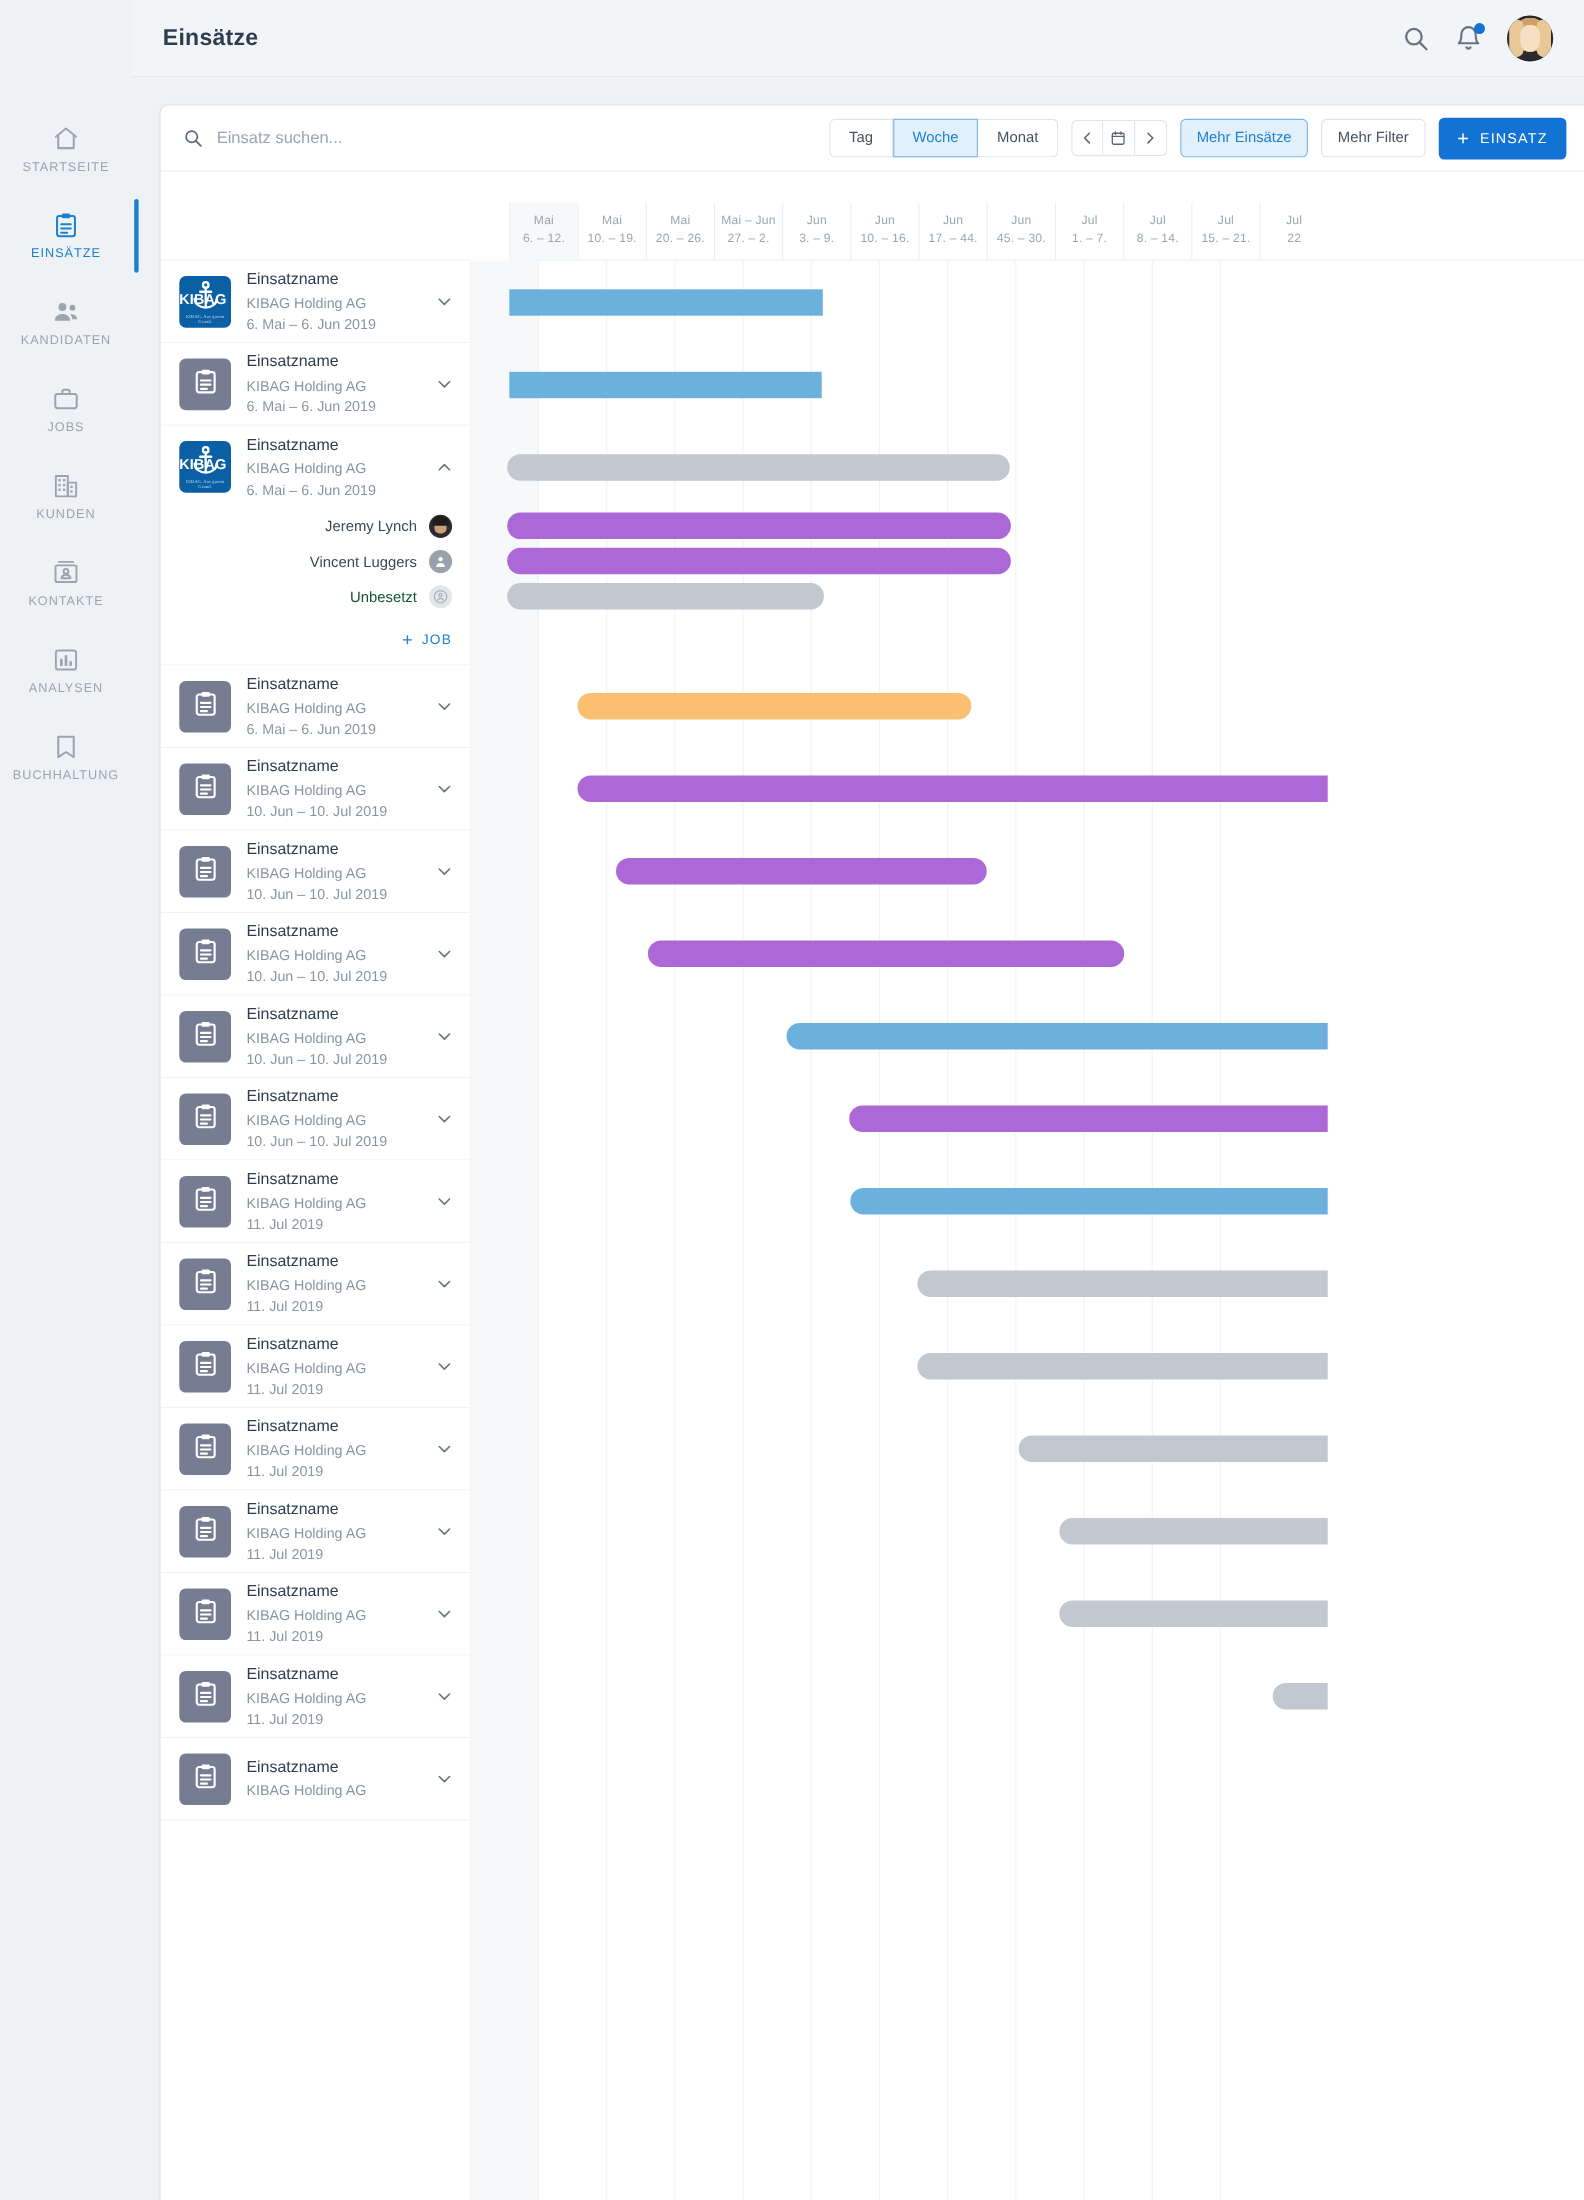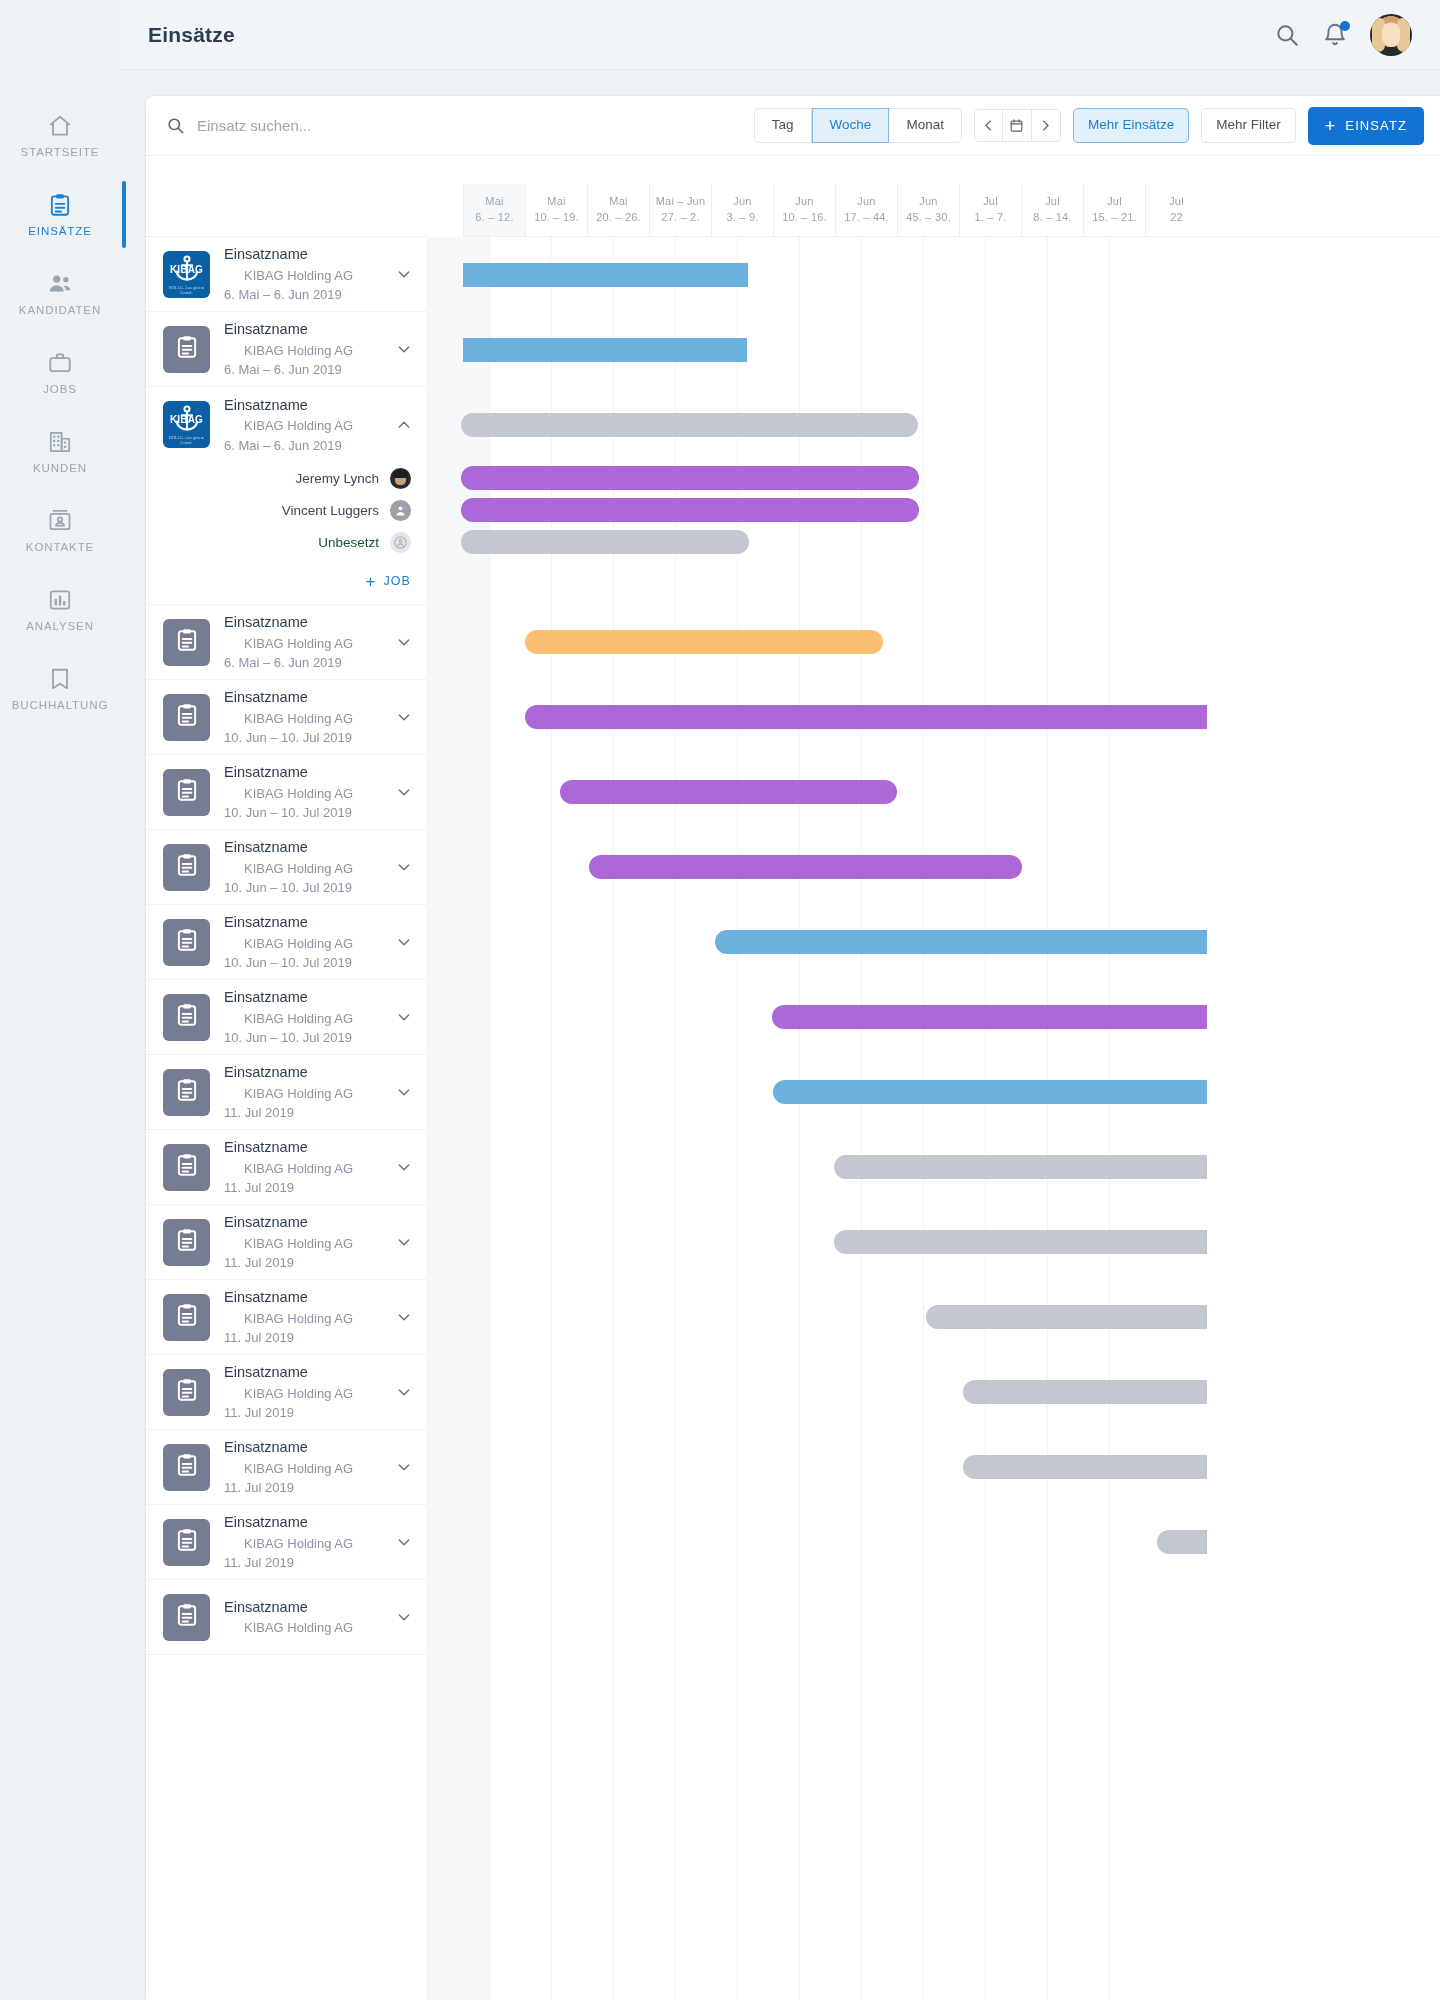--- a/index.html
+++ b/index.html
@@ -195,33 +195,33 @@
   }
   .thumb {
     width: 47px; height: 47px; border-radius: 6px; flex: none;
     display: flex; align-items: center; justify-content: center;
   }
   .thumb.generic { background: #767d92; color: #fff; }
   .thumb.generic svg { width: 26px; height: 26px; }
   .thumb.kibag { background: #0a5fa5; position: relative; overflow:hidden; }
   .kibag-wordmark {
     position:absolute; left:0; right:0; top:13px;
-    color:#fff; font-size:10px; font-weight:700; text-align:center; letter-spacing:.2px;
+    color:#fff; font-size:13px; font-weight:700; letter-spacing:.2px;
     font-family:"Liberation Sans", sans-serif;
   }
   .kibag-anchor { position:absolute; left:0; right:0; top:3px; text-align:center; color:#fff; font-size:10px; }
   .kibag-anchor svg { width: 30px; height: 30px; }
   .kibag-tag {
     position:absolute; left:0; right:0; bottom:3px; text-align:center;
     color:#bcd6ea; font-size:4.2px; letter-spacing:.1px; font-family:"Liberation Serif", serif;
   }
 
   .row-meta { flex: 1; min-width: 0; }
   .row-title { font-size: 14.5px; color: #2d3d50; font-weight: 400; line-height: 1.55; }
-  .row-sub { font-size: 13px; color: #8b95a1; line-height: 1.5; margin-left: 20px; }
+  .row-sub { font-size: 13px; color: #8b95a1; line-height: 1.5; }
   .row-date { font-size: 13px; color: #8b95a1; line-height: 1.5; }
   .chev { width: 22px; flex: none; color: #67737f; display:flex; align-items:center; justify-content:center; cursor:pointer; }
   .chev svg { width: 16px; height: 16px; display:block; }
 
   .sub-row-l {
     display: flex; align-items: center; justify-content: flex-end; gap: 11px;
     padding-right: 16px; background: #fff;
   }
   .sub-name { font-size: 13.5px; color: #3c4858; }
   .sub-name.muted { color: #14532d; }

